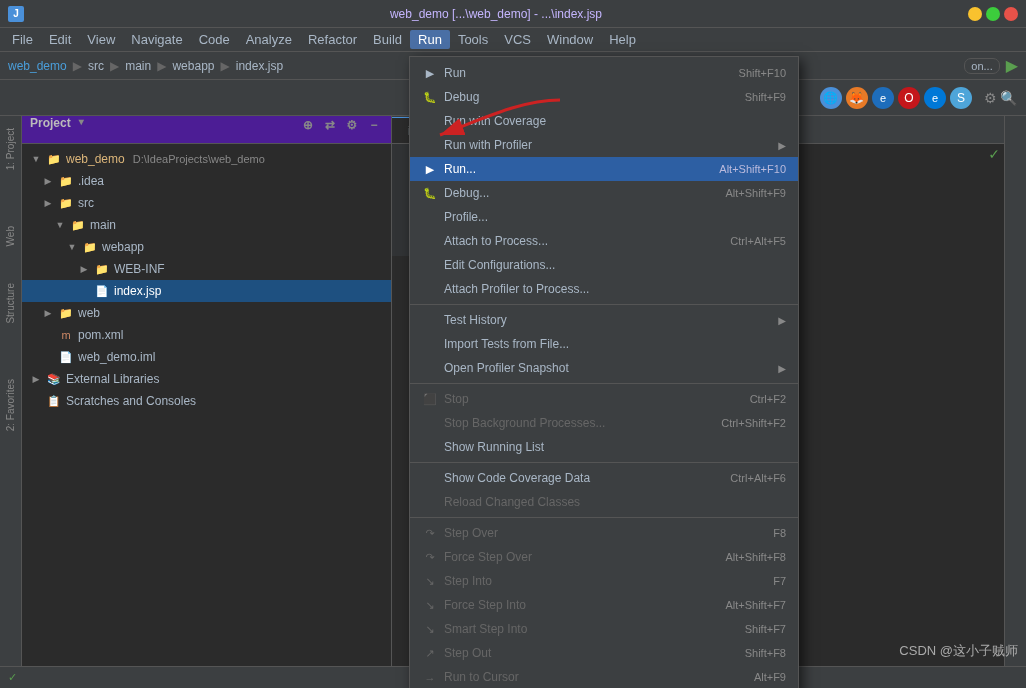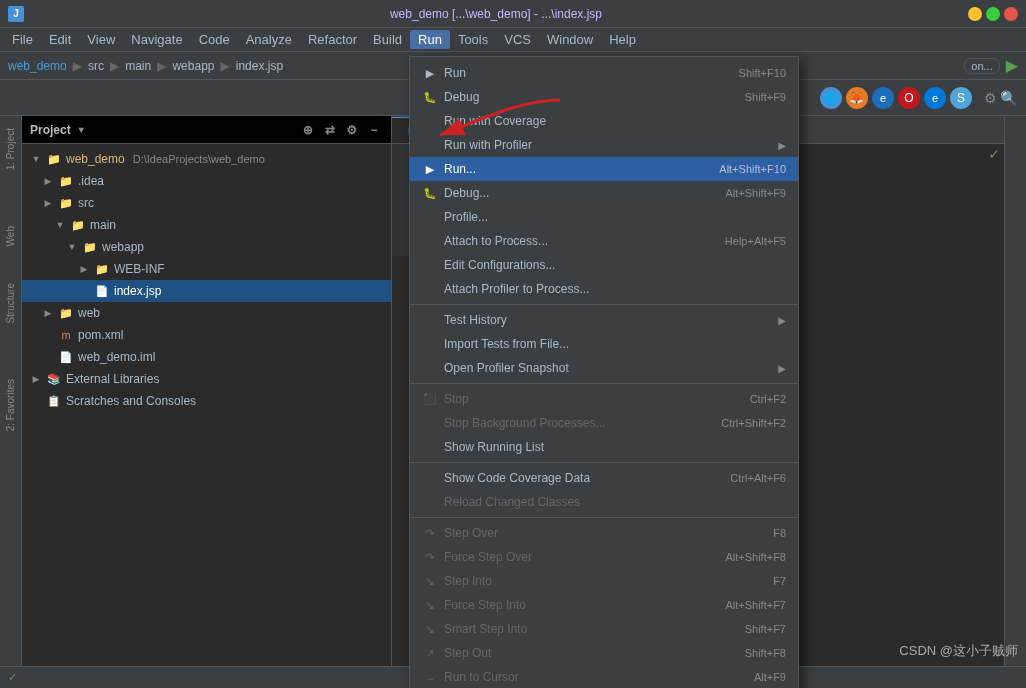--- a/index.html
+++ b/index.html
@@ -115,23 +115,22 @@
 
     
     .project-panel {
       width: 370px;
       background: #2b2b2b;
       border-right: 1px solid #555;
       overflow: hidden;
     }
     .panel-header {
       height: 28px;
-      background: #000000;
-      display: flex;
-      align-items: center;
+      background: #4c1d95;
+      display: flex;
       padding: 0 8px;
       font-size: 12px;
       font-weight: bold;
       color: #bbb;
       border-bottom: 1px solid #555;
       gap: 4px;
     }
     .panel-tools {
       margin-left: auto;
       display: flex; gap: 4px;
@@ -536,21 +535,21 @@
       <span>Debug...</span>
       <span class="menu-shortcut">Alt+Shift+F9</span>
     </div>
     <div class="menu-section-item">
       <span class="menu-icon"></span>
       <span>Profile...</span>
     </div>
     <div class="menu-section-item">
       <span class="menu-icon"></span>
       <span>Attach to Process...</span>
-      <span class="menu-shortcut">Help+Alt+F5</span>
+      <span class="menu-shortcut">Ctrl+Alt+F5</span>
     </div>
     <div class="menu-section-item">
       <span class="menu-icon"></span>
       <span>Edit Configurations...</span>
     </div>
     <div class="menu-section-item">
       <span class="menu-icon"></span>
       <span>Attach Profiler to Process...</span>
     </div>
     <div class="menu-separator"></div>

